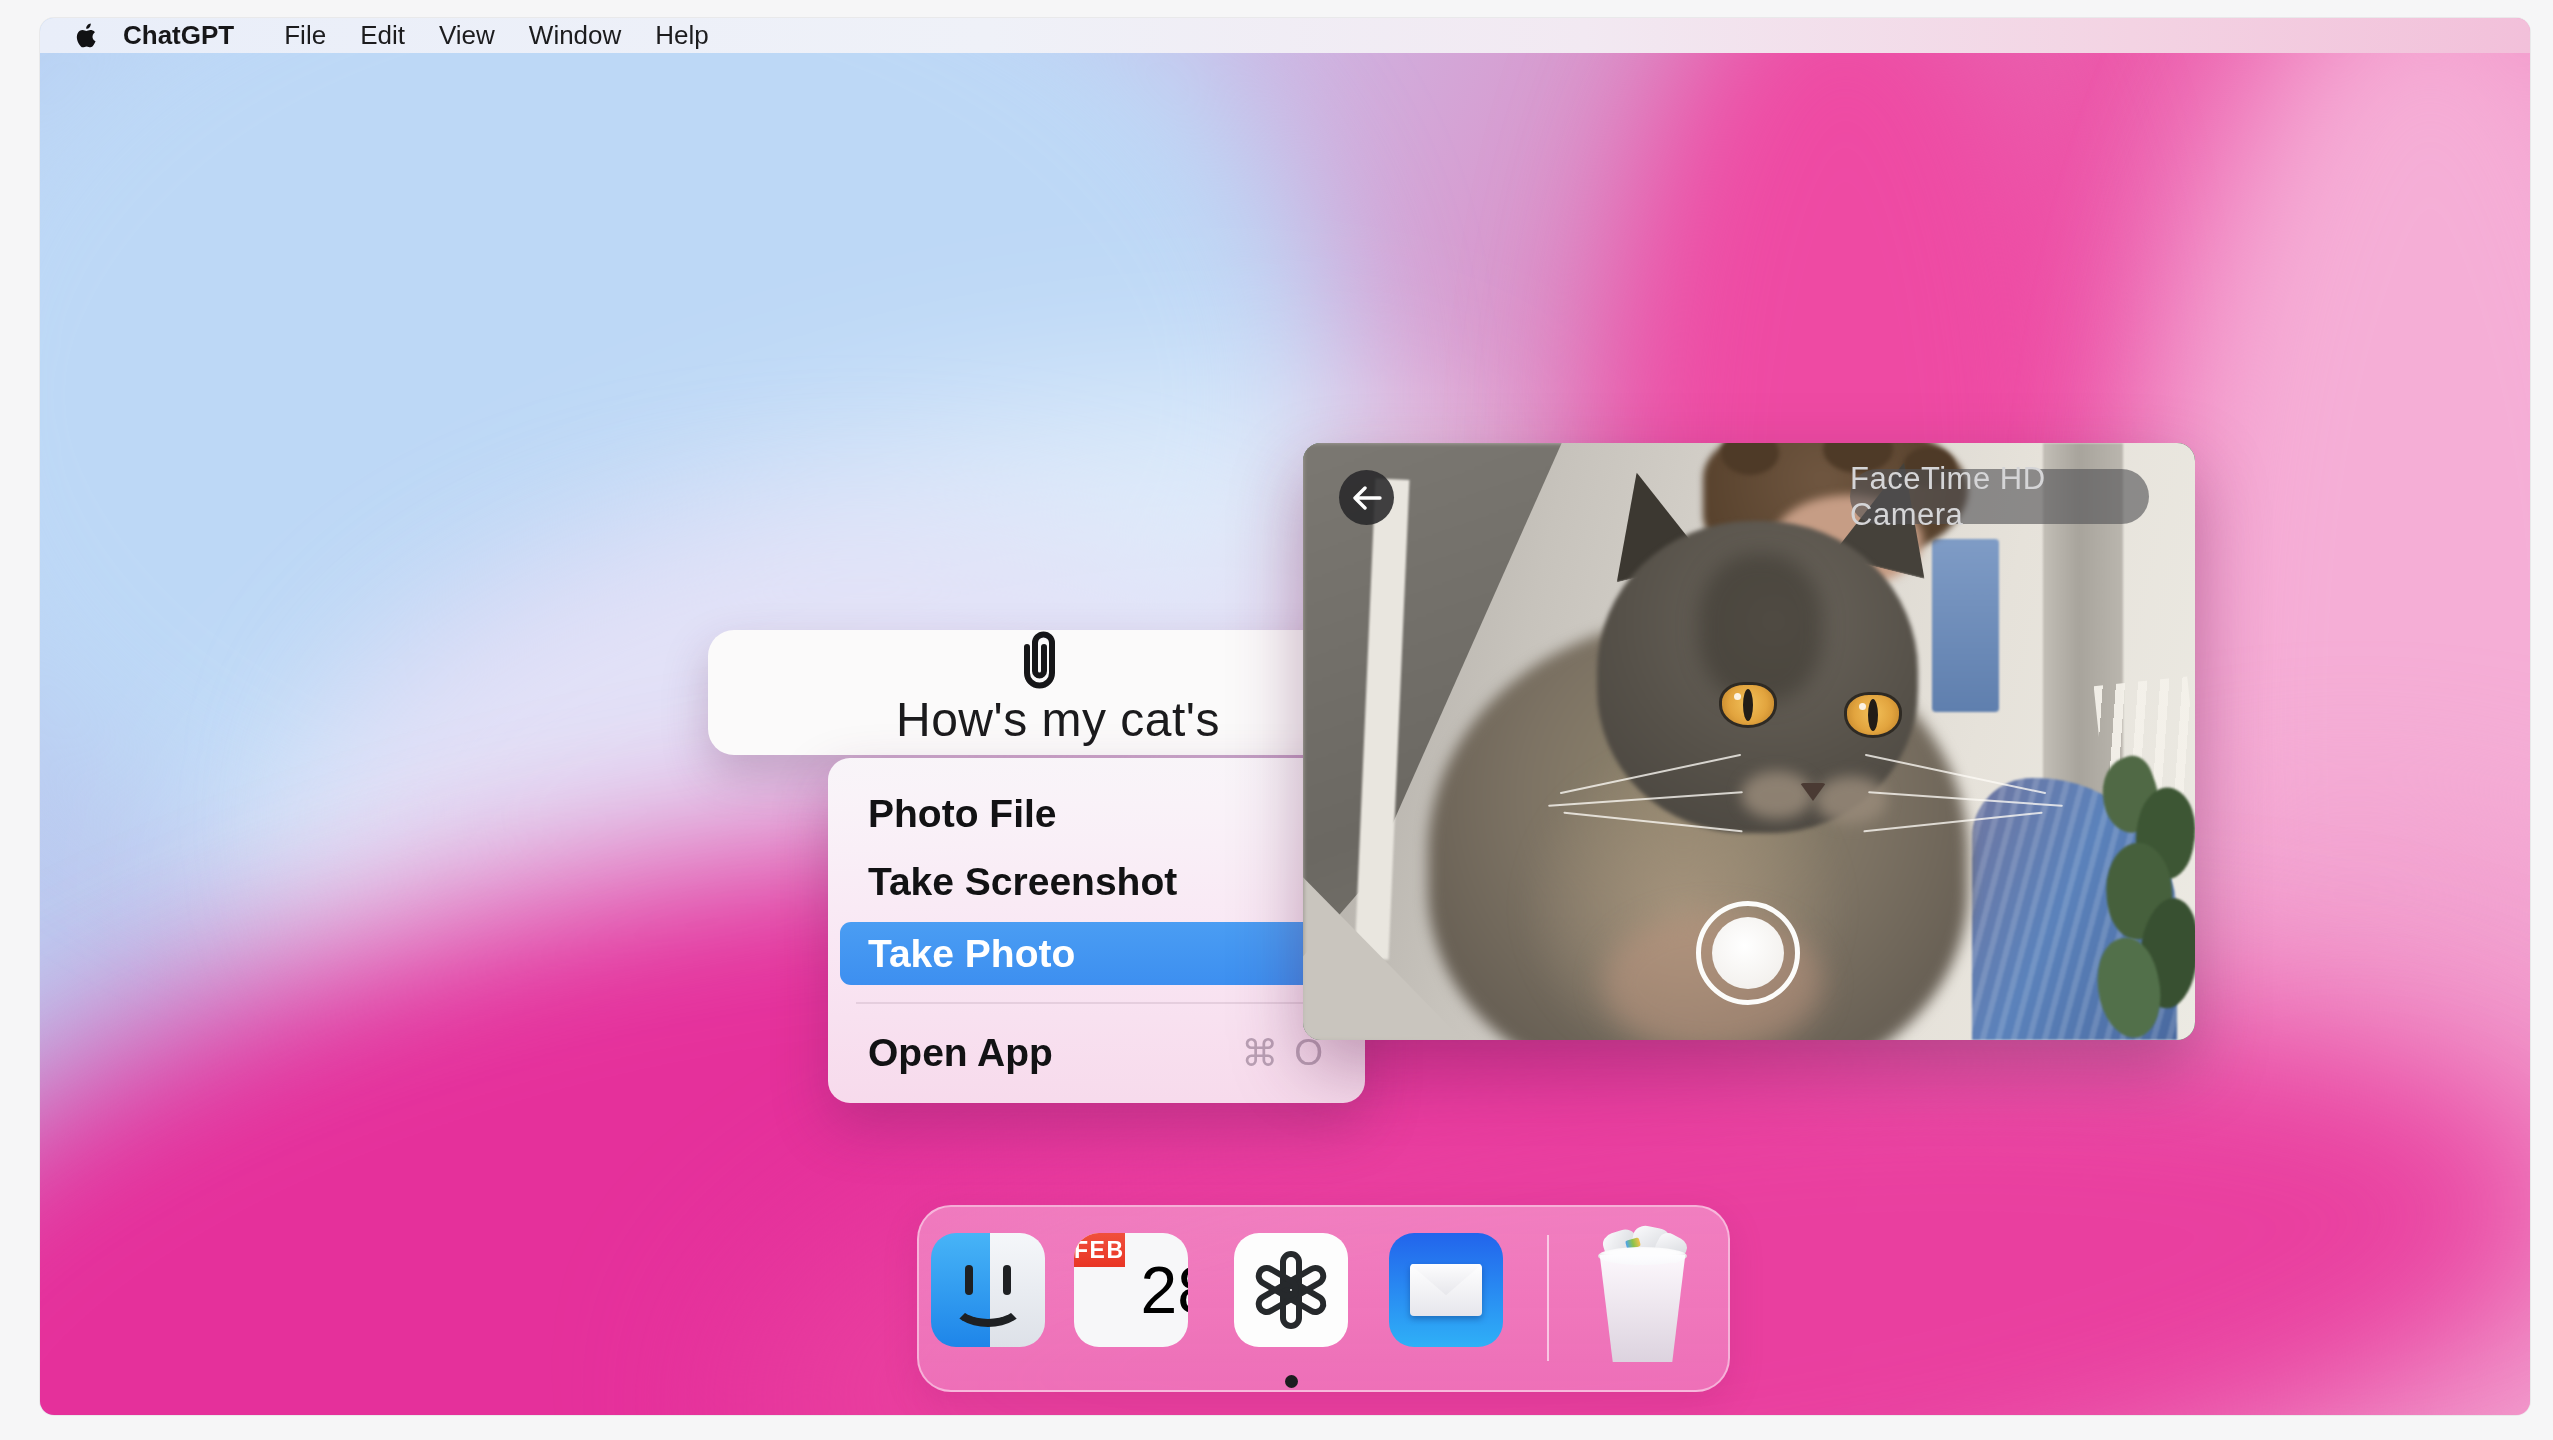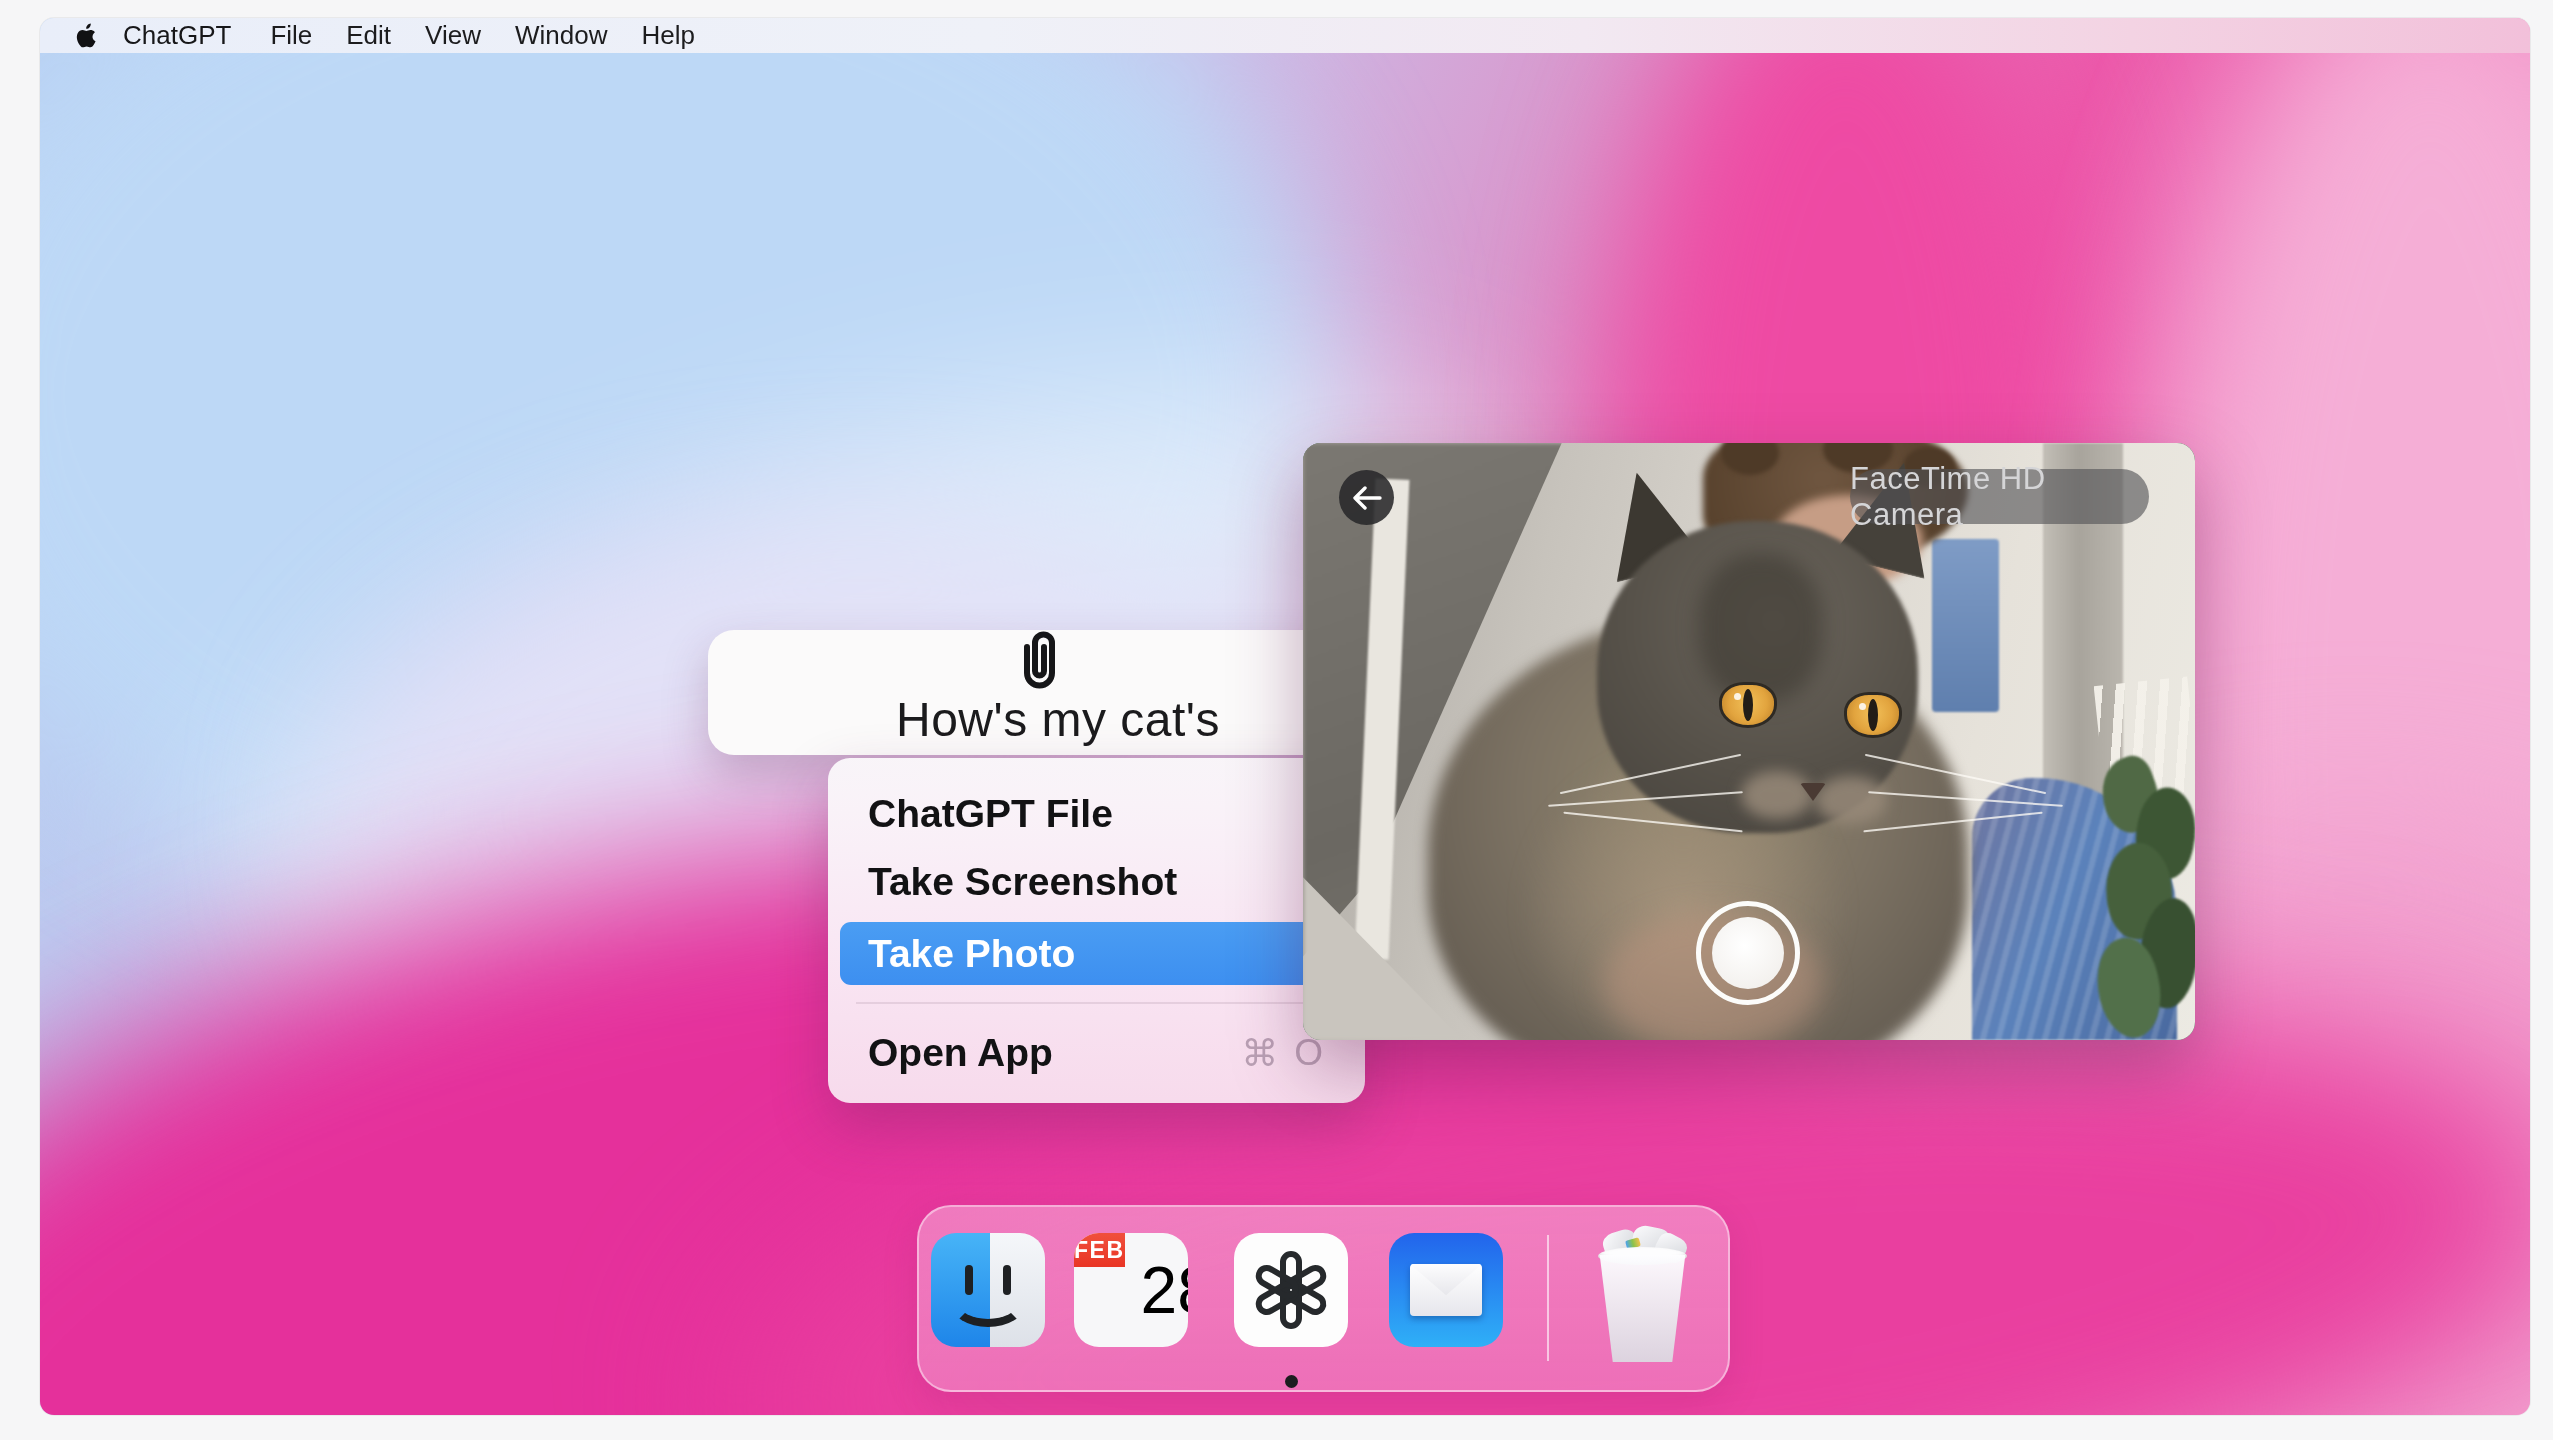--- a/index.html
+++ b/index.html
@@ -21,21 +21,21 @@
   .wp-rightpink { left:85%; top:-4%; width:22%; height:108%; background:#f5aed6; filter:blur(70px); }
   .wp-softpink-br { left:74%; top:58%; width:38%; height:52%; background:#f19fce; filter:blur(80px); }
   .wp-magenta1 { left:-10%; top:60%; width:78%; height:58%; background:#e5309b; filter:blur(80px); transform:rotate(-10deg); }
   .wp-magenta2 { left:28%; top:72%; width:74%; height:40%; background:#e93f9f; filter:blur(85px); transform:rotate(-7deg); }
 
   
   .menubar { position:absolute; left:0; top:0; width:100%; height:35px; z-index:20;
     background:linear-gradient(90deg,#e9eef9 0%,#eff1f8 38%,#f2e9f2 62%,#f3d3e3 84%,#f2c0da 100%);
     display:flex; align-items:center; padding-left:33px; }
   .apple { width:24px; height:28px; margin-right:26px; display:flex; align-items:center; }
-  .mb-app { font-size:26px; font-weight:400; color:#171719; margin-right:39px; }
+  .mb-app { font-size:26px; font-weight:700; color:#171719; margin-right:50px; }
   .mb-item { font-size:26px; font-weight:500; color:#1c1c1e; margin-right:34px; }
 
   
   .prompt-bar { position:absolute; left:668px; top:612px; width:645px; height:125px; z-index:10;
     background:#fbfafa; border-radius:26px; display:flex; align-items:center; padding-left:55px;
     box-shadow:0 20px 45px rgba(110,50,95,0.28);flex-direction:column; }
   .clip-icon { width:52px; height:62px; margin-right:38px; }
   .prompt-text { font-size:48px; font-weight:500; color:#1b1b1d; letter-spacing:0.5px; }
 
   
@@ -209,21 +209,21 @@
   <div class="prompt-bar">
     <span class="clip-icon">
       <svg width="52" height="62" viewBox="0 0 52 62">
         <path d="M14 17 v26 a12.5 12.5 0 0 0 25 0 V13 a8.5 8.5 0 0 0 -17 0 v28 a4.5 4.5 0 0 0 9 0 V17" fill="none" stroke="#161618" stroke-width="6" stroke-linecap="round"></path>
       </svg>
     </span>
     <span class="prompt-text">How's my cat's</span>
   </div>
 
   <div class="context-menu">
-    <div class="cm-row cm-row1">ChatGPT File</div>
+    <div class="cm-row cm-row1">Photo File</div>
     <div class="cm-row cm-row3">Take Photo</div>
     <div class="cm-row cm-row2">Take Screenshot</div>
     <div class="cm-sep"></div>
     <div class="cm-row cm-row4">
       <span>Open App</span>
       <span class="cm-shortcut">
         <span class="cmd-glyph">⌘</span>
         <span>O</span>
       </span>
     </div>

